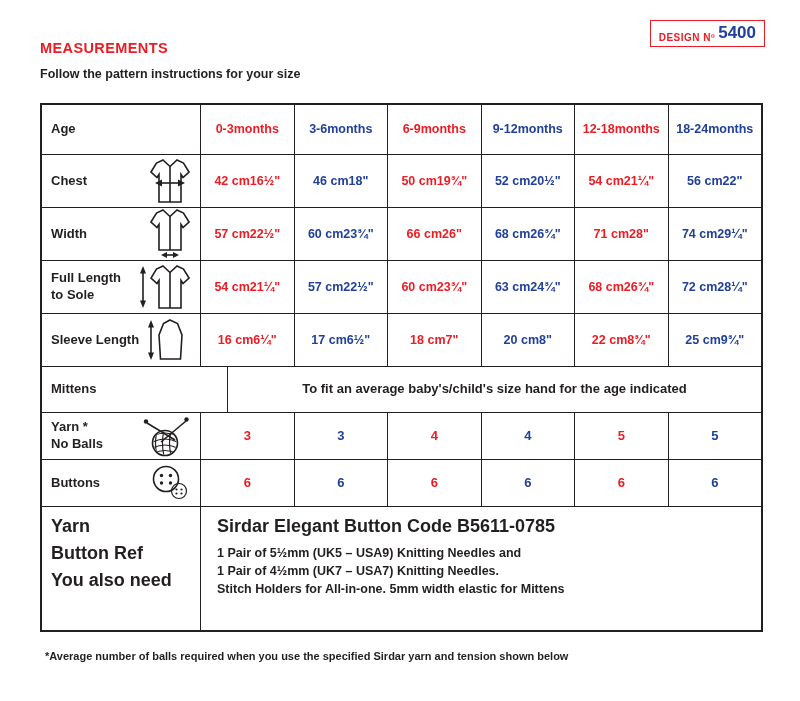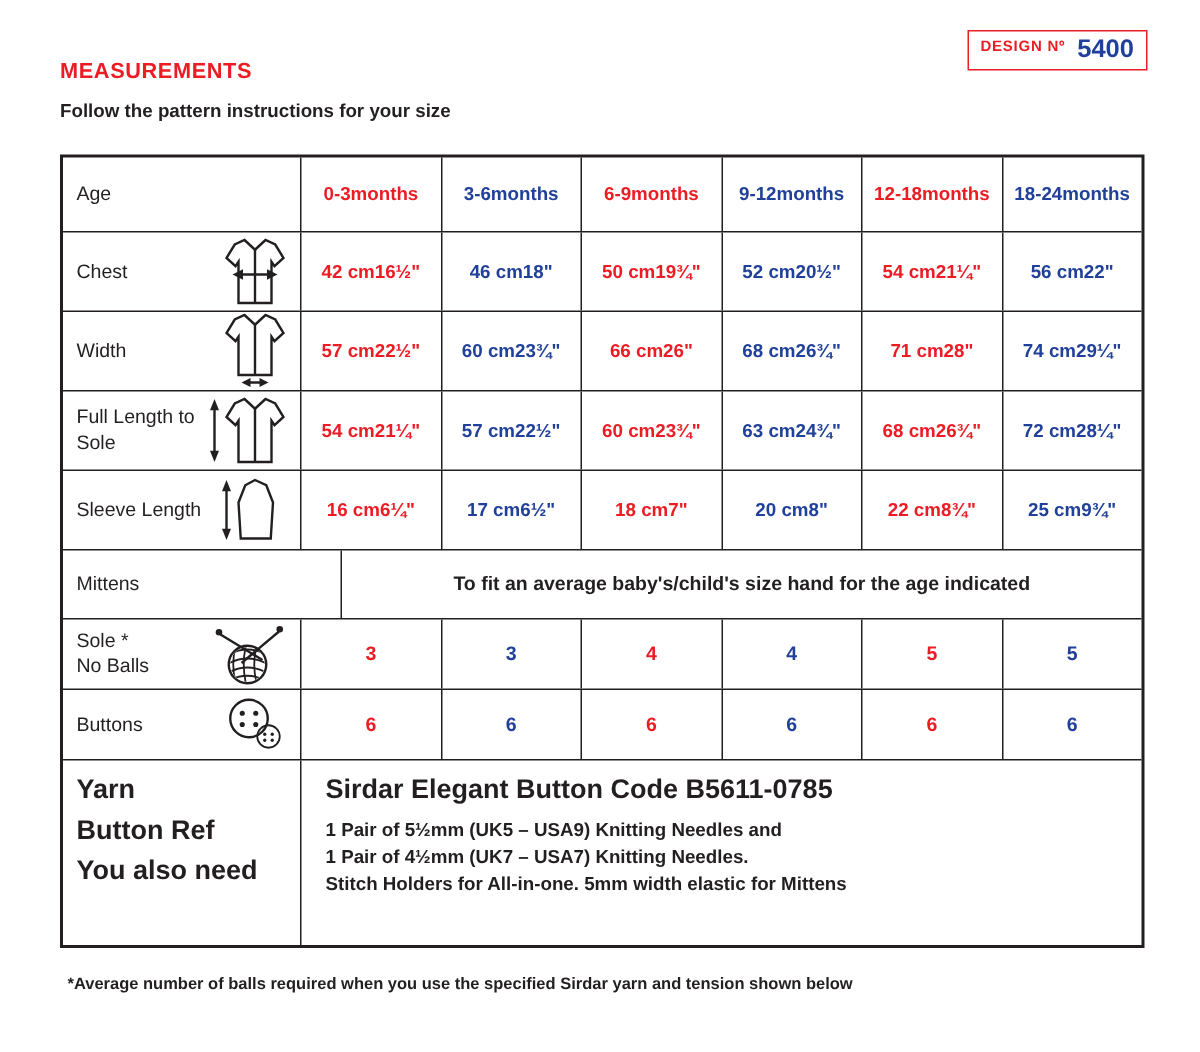--- a/index.html
+++ b/index.html
@@ -6,34 +6,34 @@
   *{box-sizing:border-box; margin:0; padding:0;}
   html,body{background:#ffffff;}
   body{font-family:"Liberation Sans", sans-serif; color:var(--ink);}
   .page{position:relative; width:800px; height:701px; background:#fff; overflow:hidden;}
 
   .title{position:absolute; left:40px; top:40px; font-size:14.5px; font-weight:bold;
          letter-spacing:.4px; color:var(--red);}
   .subtitle{position:absolute; left:40px; top:67px; font-size:12.5px; font-weight:600; color:var(--ink);}
 
   .design-box{position:absolute; top:20px; right:35px; border:1.5px solid var(--red);
-              padding:2px 8px 3px 8px; display:flex; align-items:flex-start; gap:8px; background:#fff;}
+              padding:2px 8px 3px 8px; display:flex; align-items:flex-end; gap:3px; background:#fff;}
   .design-label{color:var(--red); font-weight:bold; font-size:10px; letter-spacing:.5px; padding-top:3px;}
   .design-number{color:var(--blue); font-weight:bold; font-size:17px;}
 
   .mtable{position:absolute; left:40px; top:103px; width:723px; border:2px solid var(--ink); background:#fff;}
   .trow{display:grid; grid-template-columns:158px repeat(6,1fr);}
   .trow + .trow{border-top:1.5px solid var(--ink);}
   .trow-span{display:grid; grid-template-columns:158px 1fr;}
   .cell{border-left:1.5px solid var(--ink); display:flex; flex-direction:row;
         align-items:center; justify-content:center; text-align:center; line-height:1.3;}
   .cell:first-child{border-left:none;}
   .label-cell{flex-direction:row; align-items:center; justify-content:space-between;
               text-align:left; padding:0 10px 0 9px;}
-  .rlabel{font-size:13px; font-weight:400; color:var(--ink);}
+  .rlabel{font-size:13px; font-weight:700; color:var(--ink);}
   .rlabel.wrap{max-width:84px;}
   .age-row{height:49px;}
   .m-row{height:53px;}
   .mittens-row{height:46px;gap:27px;}
   .yarn-row{height:47px;}
   .buttons-row{height:47px;}
   .val{font-size:12.5px; font-weight:bold;}
   .red{color:var(--red);}
   .blue{color:var(--blue);}
   .big{font-size:13px;}
@@ -262,21 +262,21 @@
         <span class="rlabel">Mittens</span>
       </div>
       <div class="cell">
         <span class="mittens-text">To fit an average baby's/child's size hand for the age indicated</span>
       </div>
     </div>
 
     <div class="trow yarn-row">
       <div class="cell label-cell">
         <span class="rlabel">
-          <span>Sole *</span><br>
+          <span>Yarn *</span><br>
           <span>No Balls</span>
         </span>
         <span class="icon">
           <svg width="48" height="42" viewBox="0 0 48 42">
             <path d="M5 8 L33 25"></path>
             <circle class="fill" cx="4" cy="6.5" r="2.2"></circle>
             <path d="M44 6 L19 27"></path>
             <circle class="fill" cx="44.5" cy="4.5" r="2.2"></circle>
             <circle cx="23" cy="28" r="12.5"></circle>
             <clipPath id="ybclip">

